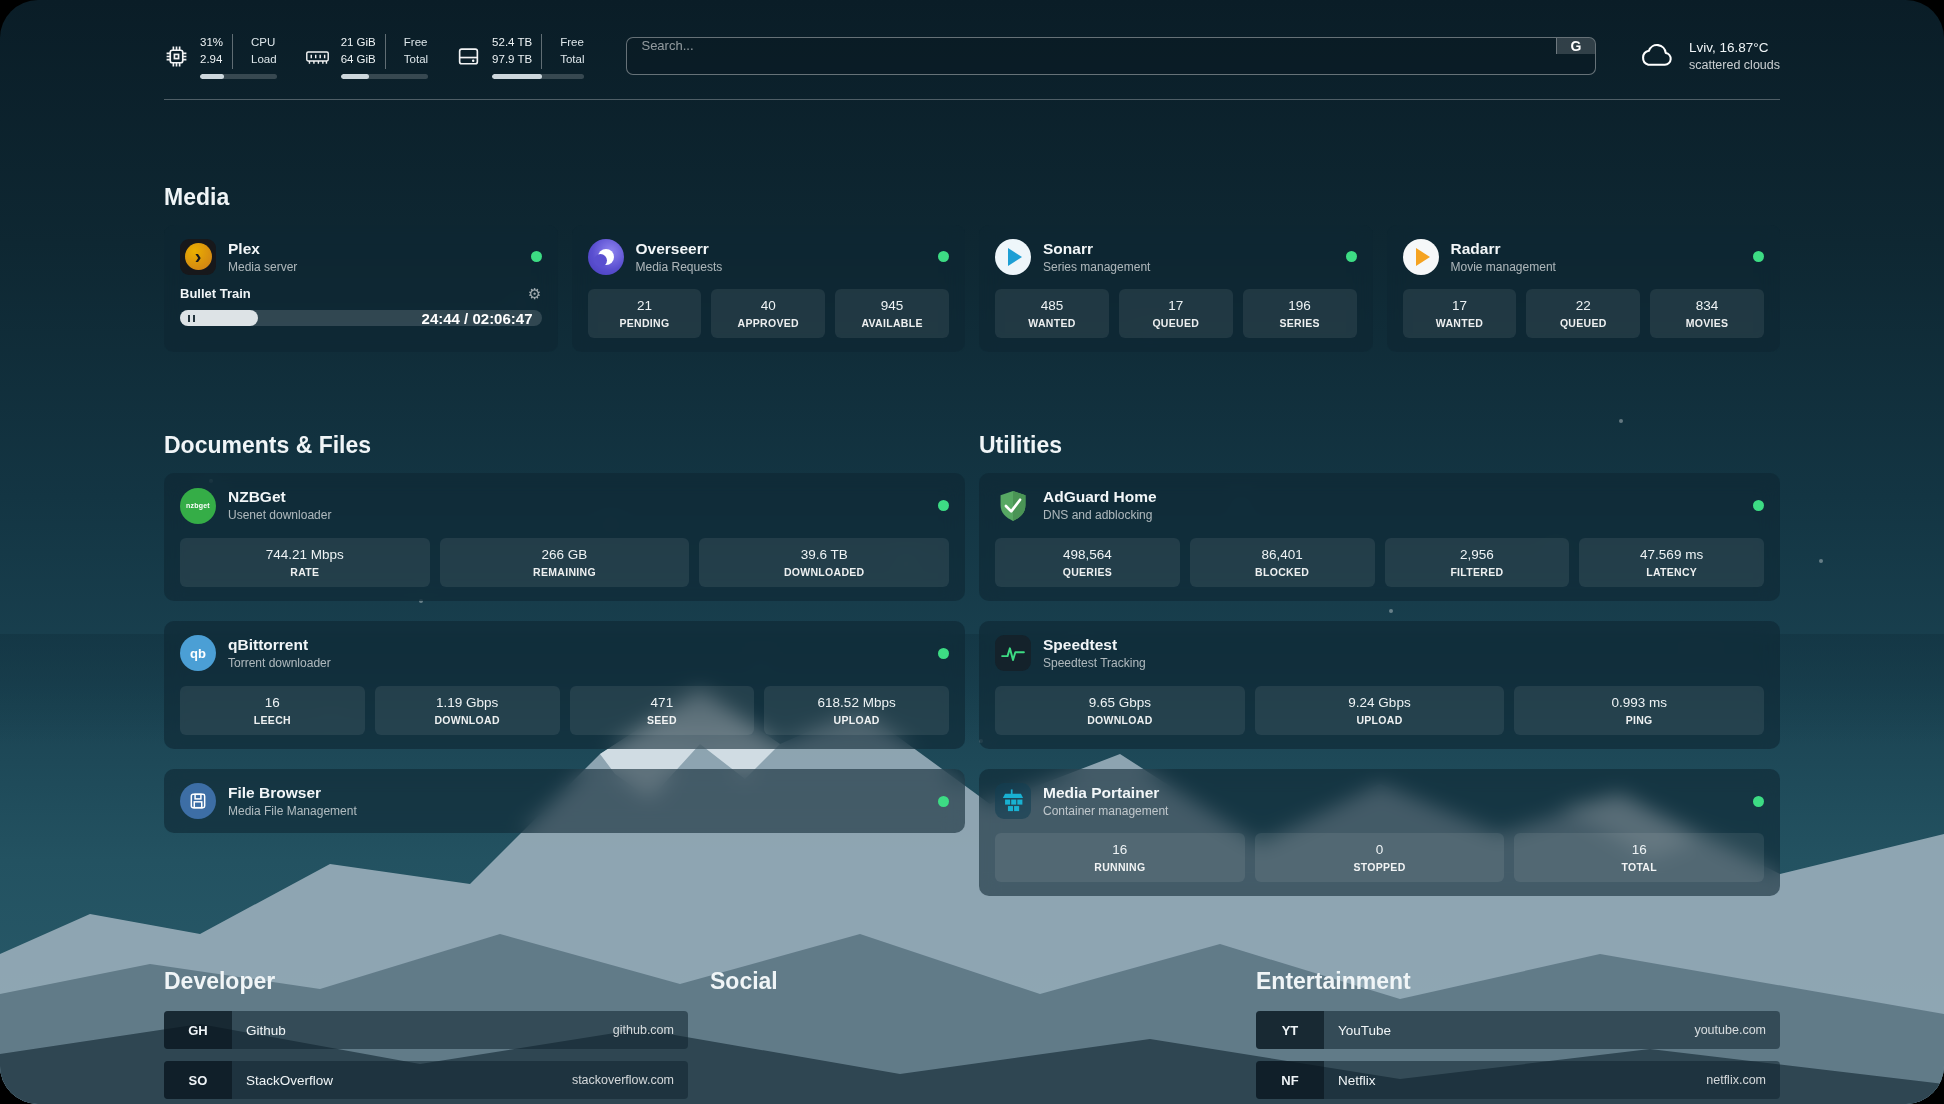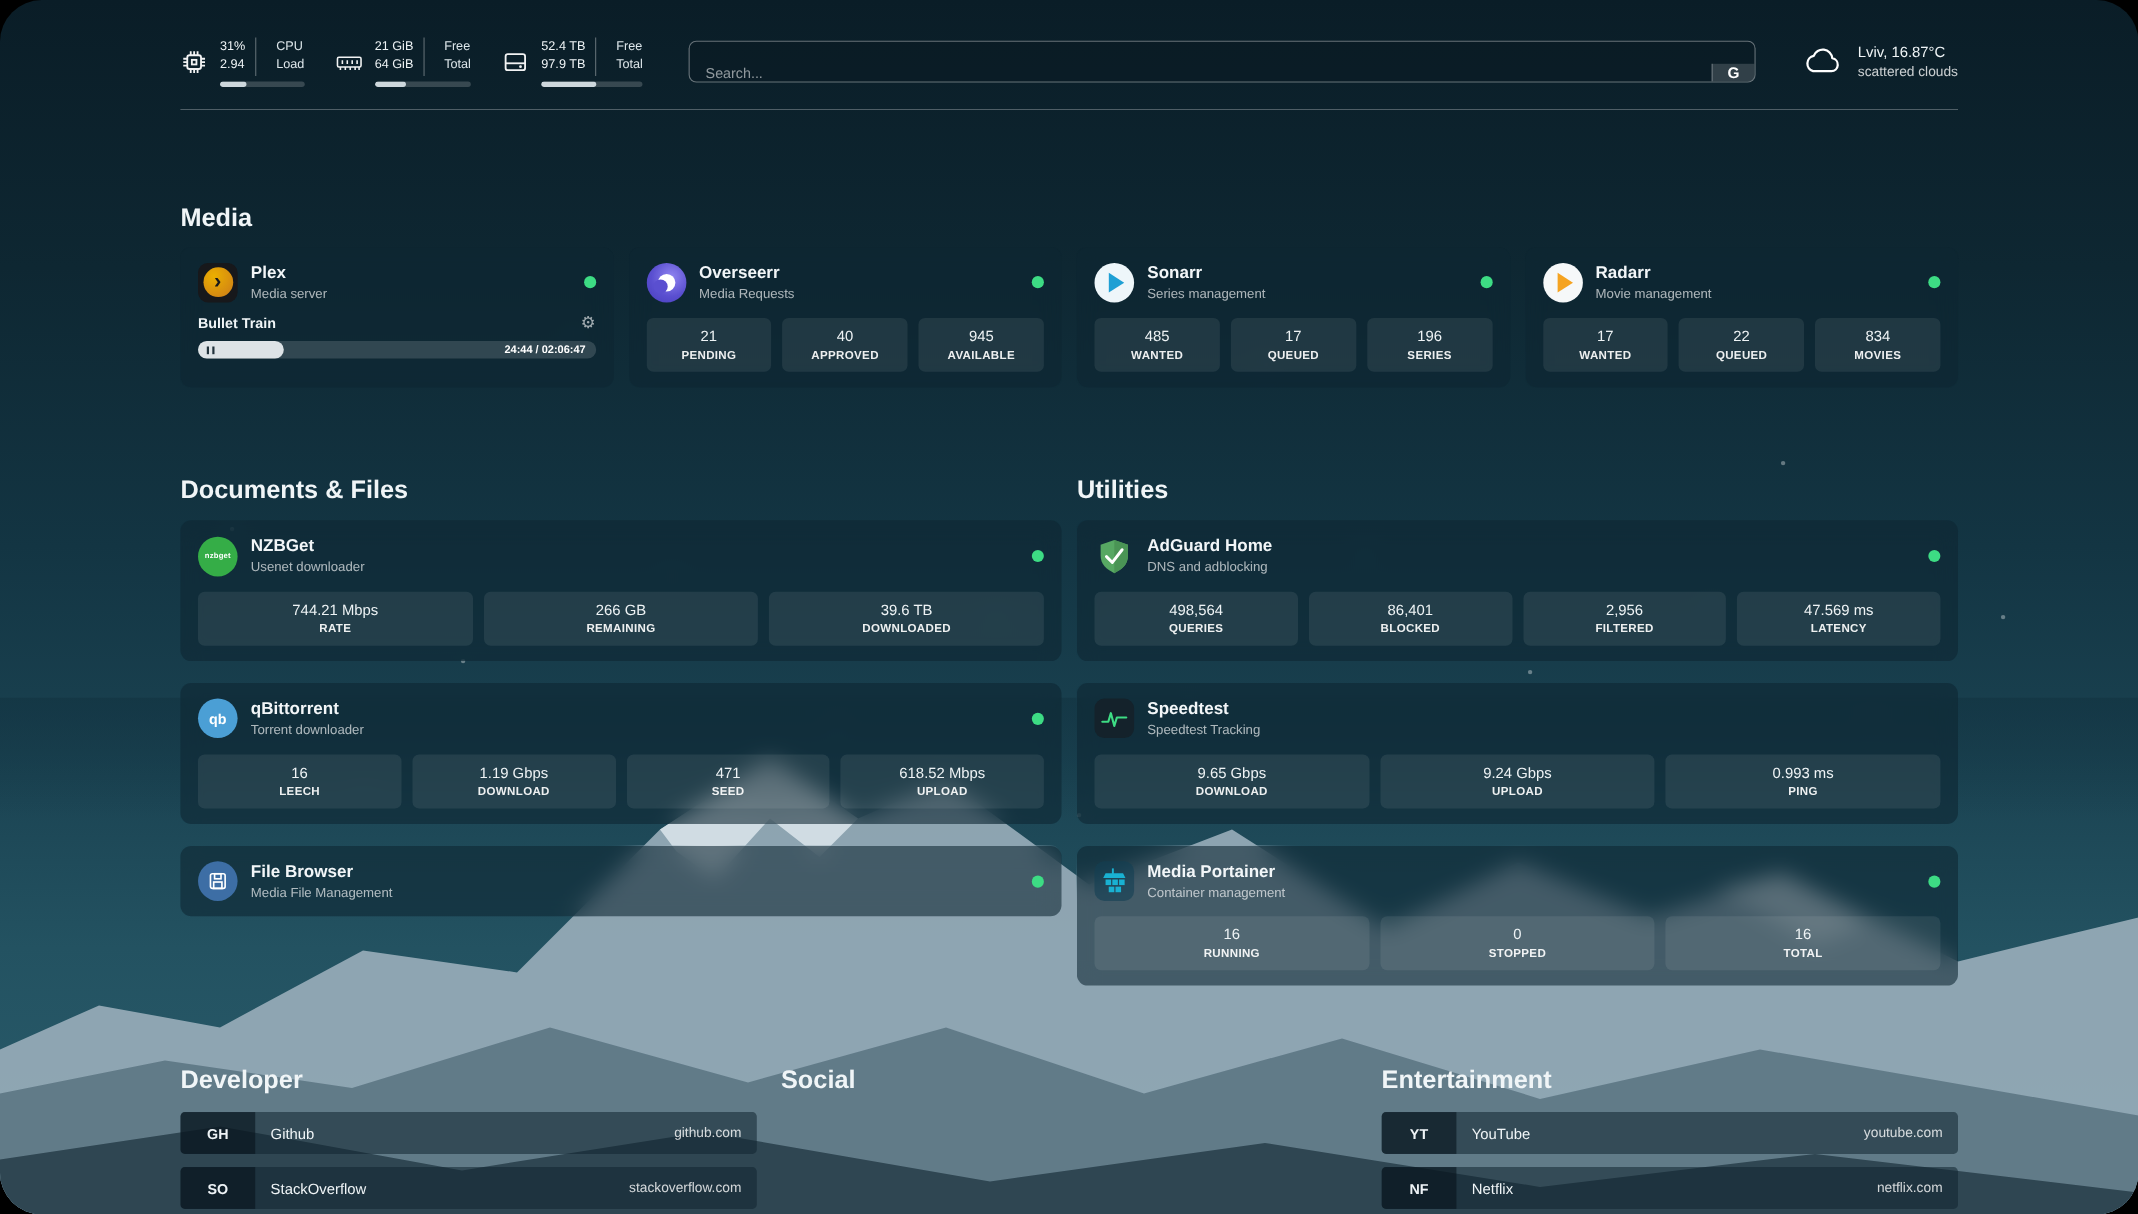--- a/index.html
+++ b/index.html
@@ -23,21 +23,21 @@
   .monitors{display:flex;gap:28px;align-items:center;}
   .monitor{display:flex;align-items:center;gap:11px;}
   .m-icon{width:25px;height:25px;opacity:.95;flex:0 0 auto;}
   .m-body{display:flex;flex-direction:column;}
   .m-rows{display:flex;}
   .m-values{display:flex;flex-direction:column;font-size:11.5px;line-height:1.5;color:#eef3f5;}
   .m-labels{display:flex;flex-direction:column;font-size:11.5px;line-height:1.5;color:#dde6ea;
     border-left:1px solid rgba(255,255,255,.35);padding-left:18px;margin-left:9px;}
   .m-bar{height:5px;border-radius:3px;background:rgba(255,255,255,.18);margin-top:5px;overflow:hidden;}
   .m-fill{height:100%;background:#cdd7dc;border-radius:3px;}
-  .search{flex:1;display:flex;align-items:flex-end;height:36px;margin:0 42px;border:1px solid rgba(255,255,255,.38);
+  .search{flex:1;display:flex;align-items:flex-start;height:36px;margin:0 42px;border:1px solid rgba(255,255,255,.38);
     border-radius:7px;background:rgba(8,24,32,.35);overflow:hidden;gap:43px;}
   .search input{flex:1;background:transparent;border:none;outline:none;color:#e8eef1;font-size:13px;padding:0 14px;font-family:inherit;}
   .search input::placeholder{color:rgba(255,255,255,.55);}
   .engine{width:38px;display:flex;align-items:center;justify-content:center;background:rgba(255,255,255,.16);
     border-left:1px solid rgba(255,255,255,.3);font-size:14px;font-weight:700;color:#fff;cursor:pointer;}
   .weather{display:flex;align-items:center;gap:13px;}
   .w-text{display:flex;flex-direction:column;line-height:1.35;}
   .w-loc{font-size:13.5px;color:#f0f5f7;}
   .w-cond{font-size:12.5px;color:rgba(255,255,255,.78);}
   .divider{margin-top:20px;border-bottom:1px solid rgba(255,255,255,.28);}
@@ -84,21 +84,21 @@
   .icon-portainer{border-radius:9px;background:rgba(19,63,84,.6);}
 
   
   .np-row{display:flex;align-items:center;margin-top:11px;}
   .np-title{font-size:13px;font-weight:600;color:#f0f5f7;}
   .gear{margin-left:auto;color:rgba(255,255,255,.62);font-size:15px;line-height:1;cursor:pointer;}
   .player{position:relative;margin-top:9px;height:16px;}
   .track{position:absolute;inset:0;background:rgba(255,255,255,.15);border-radius:8px;}
   .fill{position:absolute;left:0;top:0;bottom:0;background:#dde3e6;border-radius:8px;display:flex;align-items:center;padding-left:8px;gap:3px;cursor:pointer;}
   .fill .pbar{width:2px;height:7px;background:#22333c;}
-  .time{position:absolute;right:9px;top:50%;transform:translateY(-50%);font-size:10px;font-weight:700;color:#fff;}
+  .time{position:absolute;right:9px;top:50%;transform:translateY(-50%);font-size:15px;font-weight:700;color:#fff;}
 
   
   .bm-row{display:flex;align-items:center;height:38px;background:rgba(16,36,48,.55);border-radius:4px;overflow:hidden;cursor:pointer;}
   .bm-abbr{width:68px;height:100%;display:flex;align-items:center;justify-content:center;background:rgba(6,18,26,.6);
     font-size:13px;font-weight:600;color:#eef3f6;flex:0 0 auto;}
   .bm-name{font-size:13.5px;margin-left:14px;color:#f0f5f7;}
   .bm-url{margin-left:auto;margin-right:14px;font-size:12.5px;color:rgba(255,255,255,.8);}
 </style>
 </head>
 <body>

